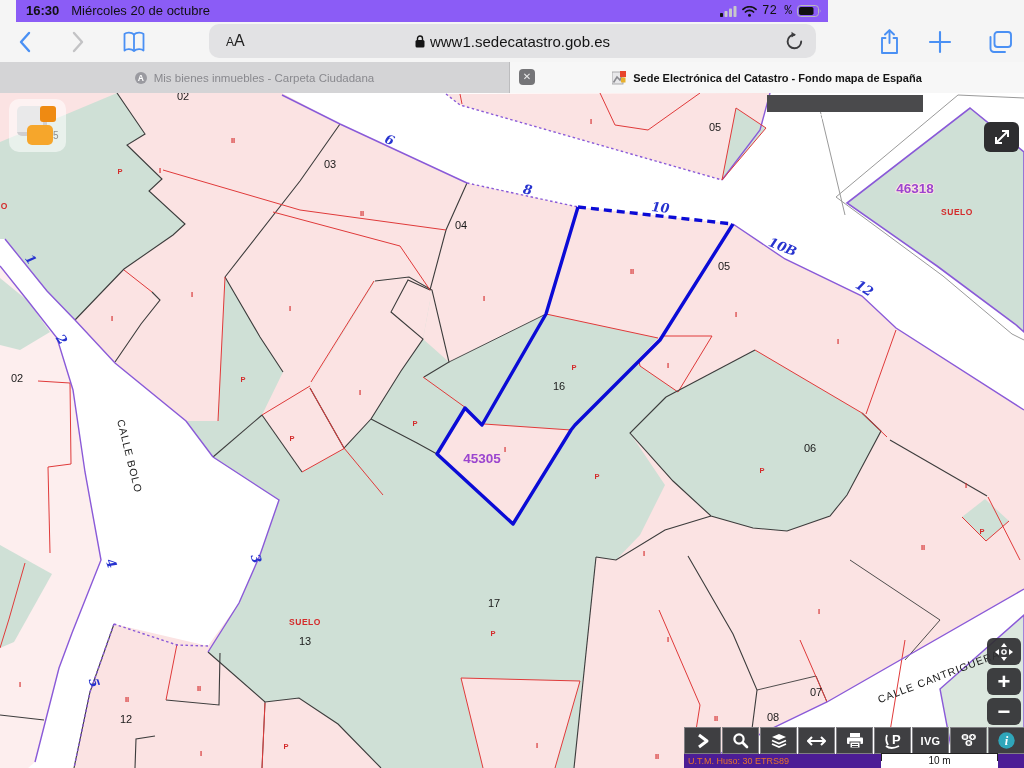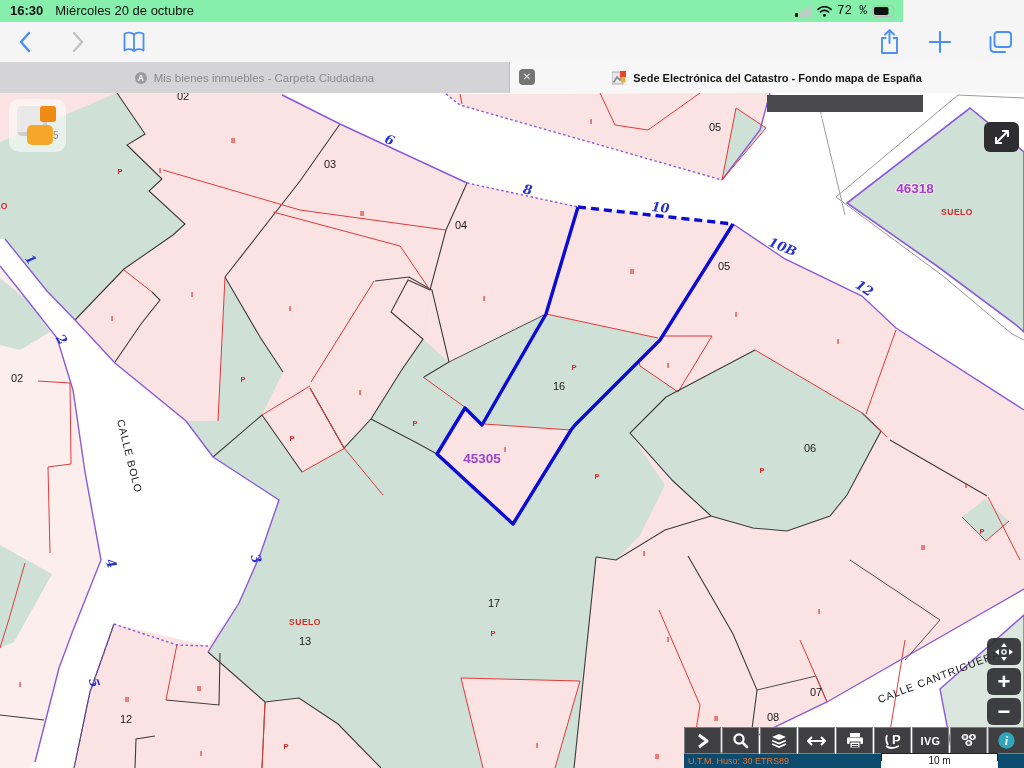--- a/index.html
+++ b/index.html
@@ -1,21 +1,21 @@
 <!DOCTYPE html>
 <html><head>
 <meta charset="utf-8">
 <style>
   * { margin:0; padding:0; box-sizing:border-box; }
   html,body { width:1024px; height:768px; overflow:hidden; }
   body { font-family:"Liberation Sans", sans-serif; background:#fff; position:relative; }
   #screen { position:absolute; inset:0; width:1024px; height:768px; background:#f5f5f5; }
 
   
-  #status-bar { position:absolute; left:0; top:0; width:903px; height:22px; background:#86efac; }
+  #status-bar { position:absolute; left:16px; top:0; width:812px; height:22px; background:#8b5cf6; }
   #status-left { position:absolute; left:10px; top:3px; font-size:13px; color:#111; }
   #status-time { font-weight:700; }
   #status-date { margin-left:12px; font-weight:400; }
   #status-right { position:absolute; right:6px; top:2px; height:18px; display:flex; align-items:center; gap:5px;font-family:Liberation Mono, monospace; }
   #battery-pct { font-size:12.5px; color:#111; }
 
   
   #nav-bar { position:absolute; left:0; top:22px; width:1024px; height:40px; background:#f5f5f5; }
   .nav-icon { position:absolute; top:6px; width:30px; height:28px; display:flex; align-items:center; justify-content:center; }
   #url-field { position:absolute; left:209px; top:2px; width:607px; height:34px; background:#e2e2e4; border-radius:10px; }
@@ -57,21 +57,21 @@
   .zoom-btn { position:absolute; left:987px; width:34px; height:27px; background:rgba(48,48,50,.92); border-radius:6px;
       color:#fff; display:flex; align-items:center; justify-content:center; font-weight:700; }
   #pan-btn { top:545px; }
   #zoom-in-btn { top:575px; font-size:22px; }
   #zoom-out-btn { top:605px; font-size:22px; }
 
   #map-toolbar { position:absolute; left:684px; top:634px; display:flex; gap:1px; }
   .tool-btn { width:37px; height:27px; background:#3f3f42; border:1px solid #807f83; display:flex; align-items:center;
       justify-content:center; color:#fff; }
   .tool-btn.ivg { font-size:11px; font-weight:700; letter-spacing:.3px; }
-  #map-statusstrip { position:absolute; left:684px; top:661px; width:340px; height:14px; background:#0c4a6e; }
+  #map-statusstrip { position:absolute; left:684px; top:661px; width:340px; height:14px; background:#4c1d95; }
   #utm-text { position:absolute; left:4px; top:2px; color:#e8732a; font-size:9px; white-space:nowrap; }
   #scale-box { position:absolute; left:881px; top:660px; width:117px; height:28px; background:#fff;
       border-top:1px solid #222; }
   #scale-box:before { content:""; position:absolute; left:0; top:0; width:1px; height:7px; background:#222; }
   #scale-box:after { content:""; position:absolute; right:0; top:0; width:1px; height:7px; background:#222; }
   #scale-text { width:100%; text-align:center; font-size:10px; color:#111; margin-top:1px; }
 
   
   text.lbl-num { font-family:"Liberation Sans",sans-serif; font-size:11px; fill:#1a1a1a; }
   text.lbl-street { font-family:"DejaVu Serif",serif; font-style:italic; font-weight:700; font-size:13px; fill:#2733cf; }
@@ -121,20 +121,36 @@
           <path d="M2 2 L10 11 L2 20" fill="none" stroke="#c3c3c5" stroke-width="2.4" stroke-linecap="round" stroke-linejoin="round"></path>
         </svg>
     </div>
     <div class="nav-icon" style="left:119px;">
       <svg width="24" height="22" viewBox="0 0 24 22">
         <path d="M12 3.5 C 9.5 1.2 4.5 1.2 2.5 3 L2.5 19.5 C 4.5 17.7 9.5 17.7 12 20 C 14.5 17.7 19.5 17.7 21.5 19.5 L21.5 3 C 19.5 1.2 14.5 1.2 12 3.5 Z" fill="none" stroke="#4a90f4" stroke-width="1.8" stroke-linejoin="round"></path>
         <path d="M12 3.5 L12 20" stroke="#4a90f4" stroke-width="1.8"></path>
       </svg>
     </div>
 
+    <div id="url-field">
+      <span id="aa-btn"><span class="small-a">A</span>A</span>
+      <div id="url-center">
+        <svg width="10" height="13" viewBox="0 0 10 13">
+          <rect x="0.5" y="5" width="9" height="7.5" rx="1.5" fill="#141414"></rect>
+          <path d="M2.5 5 V3.6 A2.5 2.6 0 0 1 7.5 3.6 V5" fill="none" stroke="#141414" stroke-width="1.4"></path>
+        </svg>
+        <span id="url-text">www1.sedecatastro.gob.es</span>
+      </div>
+      <div id="reload-btn">
+        <svg width="19" height="20" viewBox="0 0 19 20">
+          <path d="M16.2 10.5 A 6.8 6.8 0 1 1 9.5 3.7" fill="none" stroke="#3c3c3e" stroke-width="1.9" stroke-linecap="round"></path>
+          <path d="M6.5 0.8 L10.5 3.7 L6.7 6.5 Z" fill="#3c3c3e"></path>
+        </svg>
+      </div>
+    </div>
 
     <div class="nav-icon" style="left:874px;">
       <svg width="21" height="26" viewBox="0 0 21 26">
         <path d="M10.5 1.5 L10.5 14" stroke="#4a90f4" stroke-width="1.9" stroke-linecap="round"></path>
         <path d="M6 5.5 L10.5 1.2 L15 5.5" fill="none" stroke="#4a90f4" stroke-width="1.9" stroke-linecap="round" stroke-linejoin="round"></path>
         <path d="M6.5 9 H3 V24 H18 V9 H14.5" fill="none" stroke="#4a90f4" stroke-width="1.9" stroke-linecap="round" stroke-linejoin="round"></path>
       </svg>
     </div>
     <div class="nav-icon" style="left:925px;">
       <svg width="24" height="24" viewBox="0 0 24 24">

